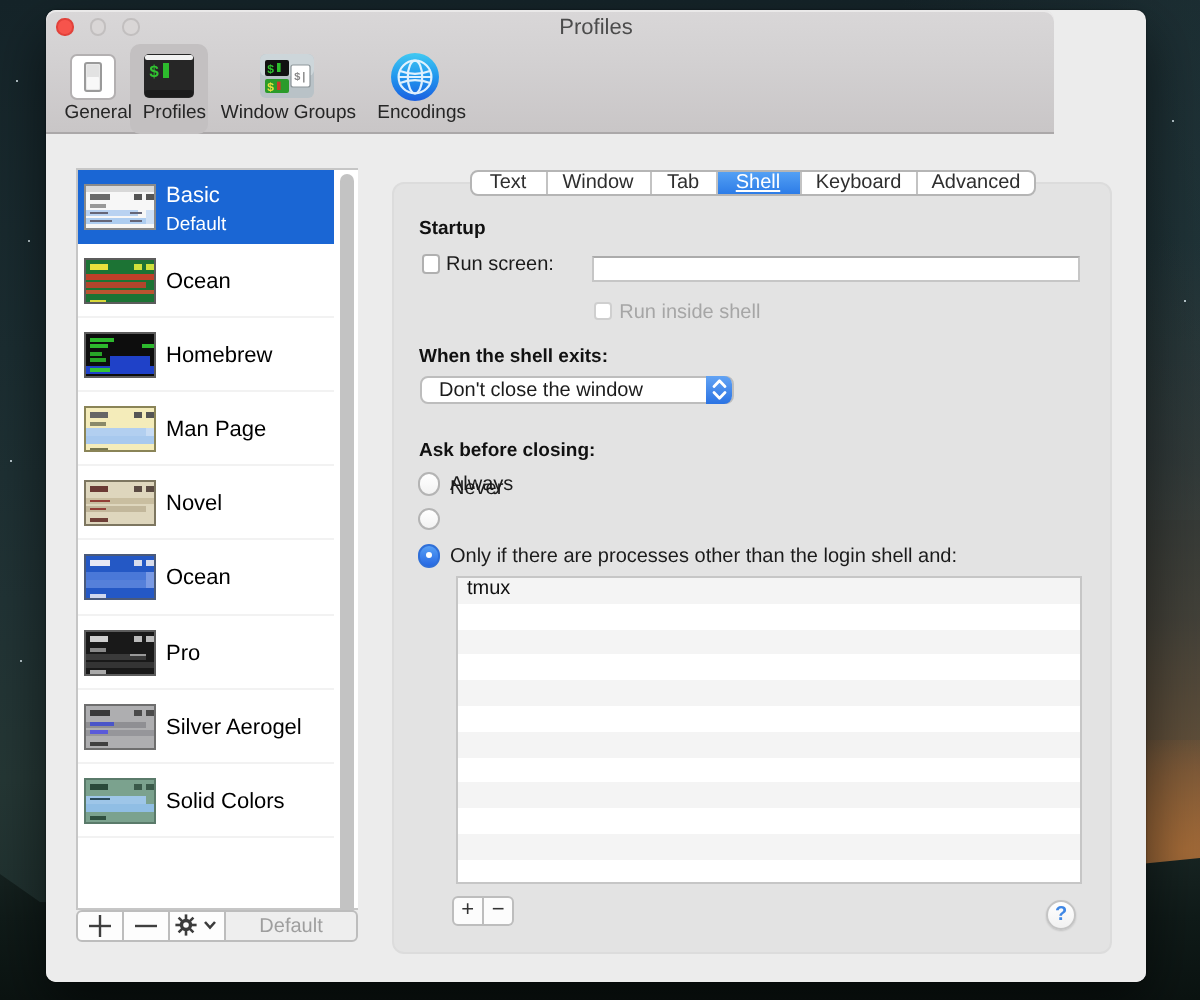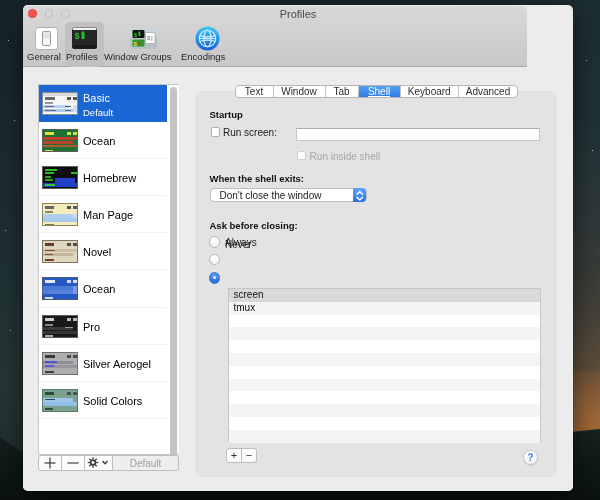--- a/index.html
+++ b/index.html
@@ -33,21 +33,21 @@
 }
 .tl { position:absolute; top:4px; width:8.5px; height:8.5px; border-radius:50%; }
 #tl-red { left:5px; background:#f6544c; border:0.5px solid #e1423b; }
 #tl-y { left:21.5px; background:#d9d6d6; border:0.5px solid #c2bfbf; }
 #tl-g { left:38px; background:#d9d6d6; border:0.5px solid #c2bfbf; }
 #title { position:absolute; left:0; top:2.5px; width:550px; text-align:center;
   font-size:11px; color:#4c4c4c; }
 .tbsel { position:absolute; left:42px; top:17px; width:39px; height:45px;
   background:#c3c0c1; border-radius:5px; }
 .tbicon { position:absolute; }
-.tblabel { position:absolute; top:46px; font-size:9.5px; color:#262626; text-align:left; }
+.tblabel { position:absolute; top:46px; font-size:9.5px; color:#262626; text-align:right; }
 #content { position:absolute; left:0; top:62px; width:550px; height:424px;
   background:#ececec; border-radius:0 0 5px 5px; }
 
 #plist { position:absolute; left:15px; top:17px; width:141px; height:371px;
   background:#fff; border:1px solid #c6c6c6; overflow:hidden; }
 .prow { position:relative; width:139px; height:37.1px; border-bottom:1px solid #f2f2f2; }
 #row-basic { border-bottom:none; }
 .prow .thumb { position:absolute; left:3px; top:7px; width:36px; height:23px;
   border:1px solid #777; overflow:hidden; }
 .prow .plabel { position:absolute; left:44px; top:13px; font-size:11px; color:#000; }
@@ -197,22 +197,22 @@
           <path d="M 4 8.3 L 6.75 11.1 L 9.5 8.3" stroke="#ffffff" stroke-width="1.4" fill="none" stroke-linecap="round" stroke-linejoin="round"></path>
         </svg>
       </div>
     </div>
     <div class="blabel" style="left:186.5px;top:153px;">Ask before closing:</div>
     <div class="radio" style="left:185.8px;top:169.2px;"></div>
     <div class="lbl" style="left:202px;top:170px;">Always</div>
     <div class="radio" style="left:185.8px;top:186.9px;"></div>
     <div class="lbl" style="left:202px;top:172px;">Never</div>
     <div class="radio on" style="left:185.8px;top:205px;"></div>
+    <div class="lbl" style="left:202px;top:205.8px;">Only if there are processes other than the login shell and:</div>
     <div id="lbox">
-      <div class="lrow" style="background:#d9d9d9;">screen</div>
       <div class="lrow" style="background:#f4f4f4;">tmux</div>
       <div class="lrow"></div>
       <div class="lrow" style="background:#f4f4f4;"></div>
       <div class="lrow"></div>
       <div class="lrow" style="background:#f4f4f4;"></div>
       <div class="lrow"></div>
       <div class="lrow" style="background:#f4f4f4;"></div>
       <div class="lrow"></div>
       <div class="lrow" style="background:#f4f4f4;"></div>
       <div class="lrow"></div>

